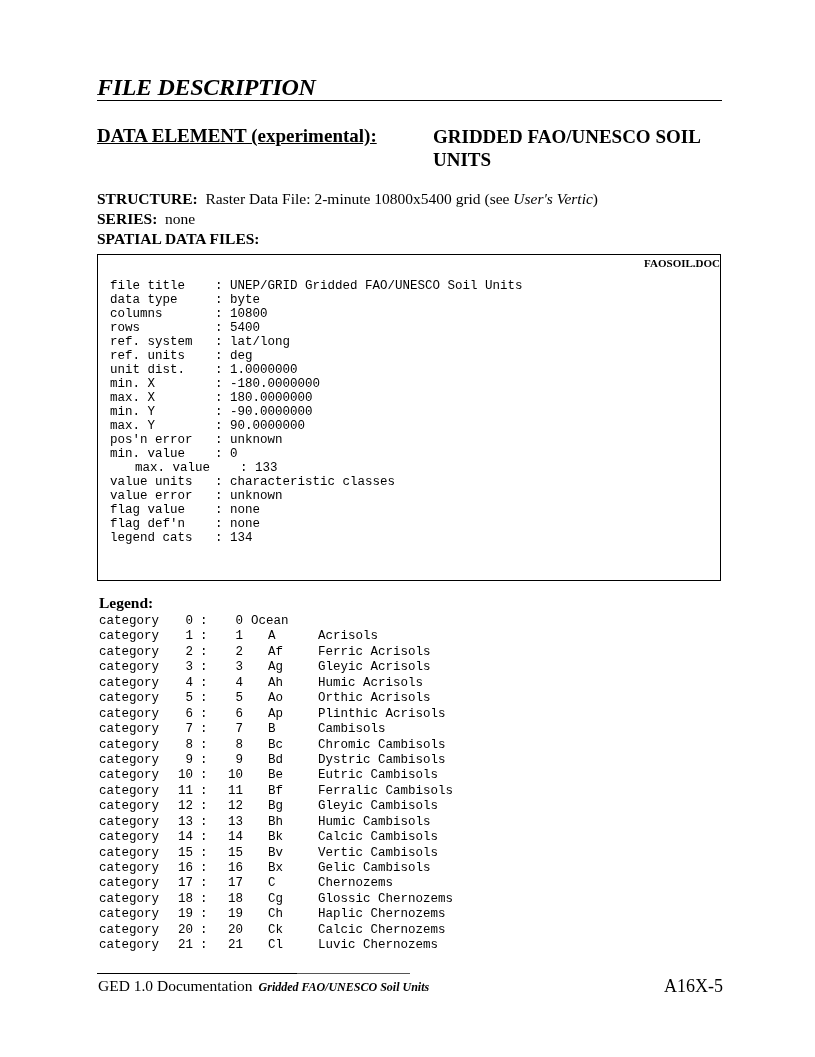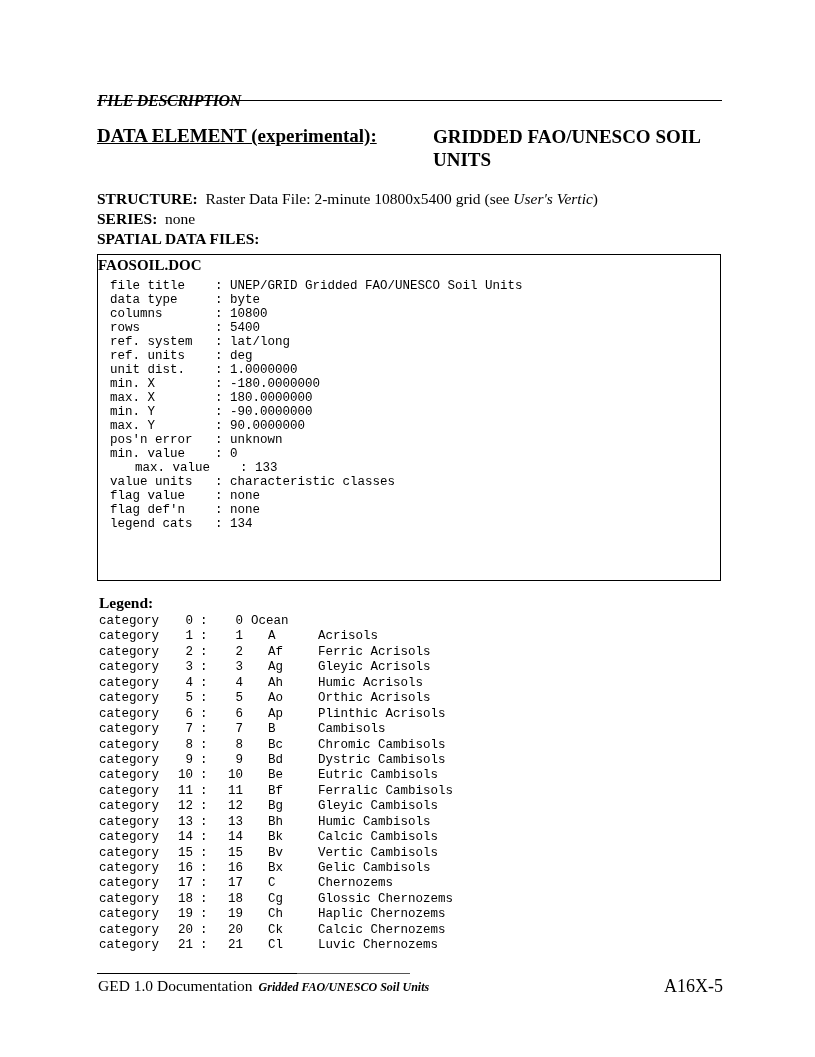--- a/index.html
+++ b/index.html
@@ -1,22 +1,22 @@
 <!DOCTYPE html>
 <html><head>
 <meta charset="utf-8">
 <style>
   html, body { margin: 0; padding: 0; background: #ffffff; }
   body { width: 815px; height: 1057px; position: relative; color: #000; overflow: hidden; }
   .serif { font-family: "Liberation Serif", "DejaVu Serif", serif; }
   .mono { font-family: "Liberation Mono", "DejaVu Sans Mono", monospace; }
 
   #file-heading {
-    position: absolute; left: 97px; top: 92px; width: 625px;
-    font-size: 16px; font-style: italic; font-weight: bold;
+    position: absolute; left: 97px; top: 74px; width: 625px;
+    font-size: 24px; font-style: italic; font-weight: bold;
     letter-spacing: -0.3px;
   }
   #heading-rule {
     position: absolute; left: 97px; top: 100px; width: 625px; height: 0;
     border-top: 1.5px solid #000;
   }
 
   #data-element-label {
     position: absolute; left: 97px; top: 125px;
     font-size: 19px; font-weight: bold; text-decoration: underline;
@@ -30,22 +30,22 @@
   .meta-line b { font-weight: bold; }
   #structure-line { top: 190px; }
   #series-line { top: 210px; }
   #spatial-line { top: 230px; }
 
   #doc-box {
     position: absolute; left: 97px; top: 254px; width: 624px; height: 327px;
     border: 1.2px solid #000; box-sizing: border-box;
   }
   #doc-box-title {
-    position: absolute; left: 0; top: 2px; width: 100%; text-align: left;
-    font-size: 15px; font-weight: bold;
+    position: absolute; left: 0; top: 2px; width: 100%; text-align: right;
+    font-size: 11px; font-weight: bold;
   }
   #doc-fields { position: absolute; left: 12px; top: 24px; }
   .field-row { height: 14px; line-height: 14px; font-size: 12.5px; white-space: pre; }
 
   #legend-title {
     position: absolute; left: 99px; top: 594px; font-size: 15.5px; font-weight: bold;
   }
   #legend-list { position: absolute; left: 99px; top: 614px; }
   .legend-row { height: 15.45px; line-height: 15.45px; font-size: 12.5px; white-space: pre; position: relative; width: 420px; }
   .legend-row span { position: absolute; top: 0; }
@@ -101,20 +101,21 @@
       <div class="field-row"><span style="display: inline-block; width: 105px;">ref. units</span><span>: </span><span>deg</span></div>
       <div class="field-row"><span style="display: inline-block; width: 105px;">unit dist.</span><span>: </span><span>1.0000000</span></div>
       <div class="field-row"><span style="display: inline-block; width: 105px;">min. X</span><span>: </span><span>-180.0000000</span></div>
       <div class="field-row"><span style="display: inline-block; width: 105px;">max. X</span><span>: </span><span>180.0000000</span></div>
       <div class="field-row"><span style="display: inline-block; width: 105px;">min. Y</span><span>: </span><span>-90.0000000</span></div>
       <div class="field-row"><span style="display: inline-block; width: 105px;">max. Y</span><span>: </span><span>90.0000000</span></div>
       <div class="field-row"><span style="display: inline-block; width: 105px;">pos'n error</span><span>: </span><span>unknown</span></div>
       <div class="field-row"><span style="display: inline-block; width: 105px;">min. value</span><span>: </span><span>0</span></div>
       <div class="field-row"><span style="display: inline-block; width: 105px; padding-left: 25px;">max. value</span><span>: </span><span>133</span></div>
       <div class="field-row"><span style="display: inline-block; width: 105px;">value units</span><span>: </span><span>characteristic classes</span></div>
+      <div class="field-row"><span style="display: inline-block; width: 105px;">value error</span><span>: </span><span>unknown</span></div>
       <div class="field-row"><span style="display: inline-block; width: 105px;">flag value</span><span>: </span><span>none</span></div>
       <div class="field-row"><span style="display: inline-block; width: 105px;">flag def'n</span><span>: </span><span>none</span></div>
       <div class="field-row"><span style="display: inline-block; width: 105px;">legend cats</span><span>: </span><span>134</span></div>
     </div>
 </div>
 
 <div id="legend-title" class="serif">Legend:</div>
 <div id="legend-list" class="mono">
     <div class="legend-row"><span class="lg-word">category</span><span class="lg-idx">0</span><span class="lg-colon">:</span><span class="lg-val">0</span><span class="lg-ocean">Ocean</span></div>
     <div class="legend-row"><span class="lg-word">category</span><span class="lg-idx">1</span><span class="lg-colon">:</span><span class="lg-val">1</span><span class="lg-code">A</span><span class="lg-name">Acrisols</span></div>

